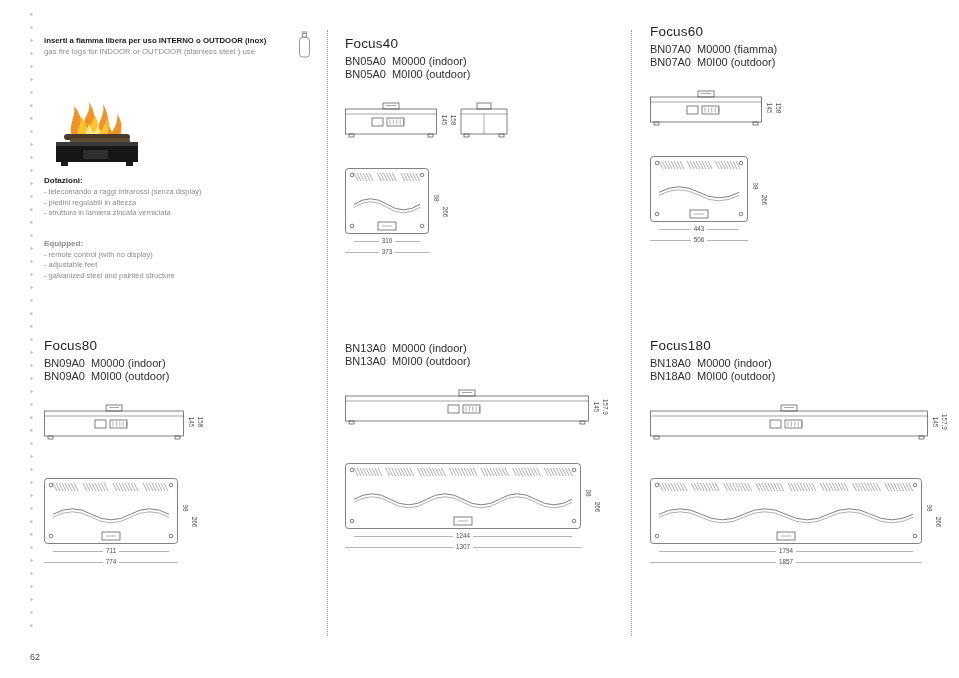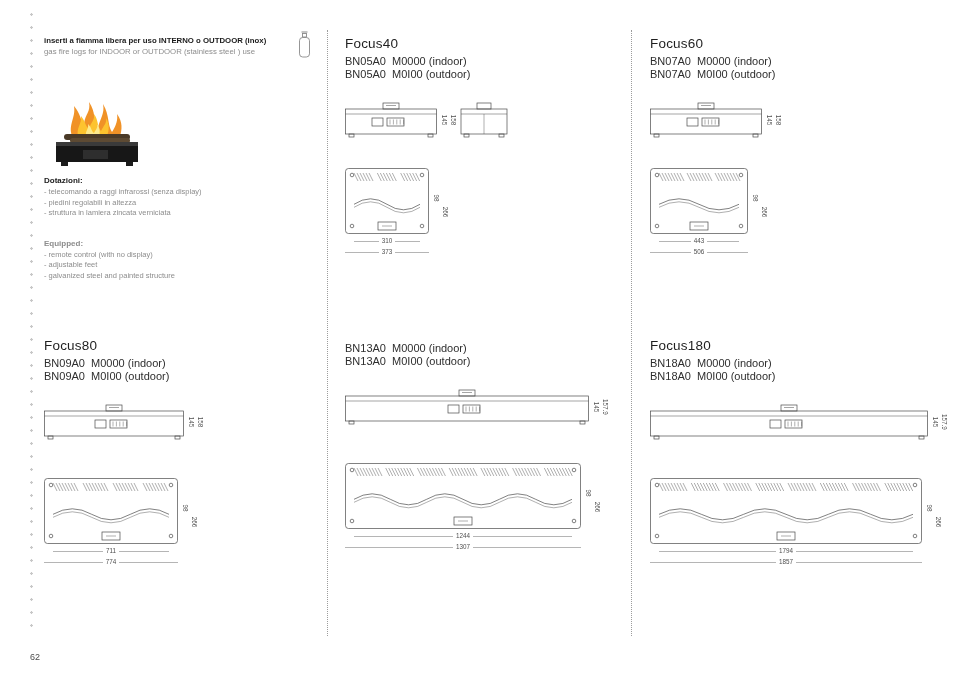--- a/index.html
+++ b/index.html
@@ -164,23 +164,23 @@
         <div class="hd in">
             <span>310</span>
           </div>
         <div class="hd out">
             <span>373</span>
           </div>
       </div>
     </div>
   </section>
 
-  <section class="product" style="left:650px;top:36px;width:300px">
+  <section class="product" style="left:650px;top:24px;width:300px">
     <h2 class="p-title">Focus60</h2>
-    <div class="code c1">BN07A0  M0000 (indoor)</div>
+    <div class="code c1">BN07A0  M0000 (fiamma)</div>
     <div class="code">BN07A0  M0I00 (outdoor)</div>
     <div class="views">
       <div class="vwrap">
         <svg width="112" height="36">
             <rect stroke="#4b4b4b" stroke-width="0.7" fill="none" x="48" y="1" width="16" height="6"></rect>
             <line stroke="#4b4b4b" stroke-width="0.5" fill="none" x1="51" y1="3.5" x2="61" y2="3.5"></line>
             <rect stroke="#4b4b4b" stroke-width="0.7" fill="none" x="0.5" y="7" width="111" height="25"></rect>
             <line stroke="#4b4b4b" stroke-width="0.5" fill="none" x1="0.5" y1="12" x2="111.5" y2="12"></line>
             <rect stroke="#4b4b4b" stroke-width="0.7" fill="none" x="37" y="16" width="11" height="8"></rect>
             <rect stroke="#4b4b4b" stroke-width="0.7" fill="none" x="52" y="16" width="17" height="8"></rect>

